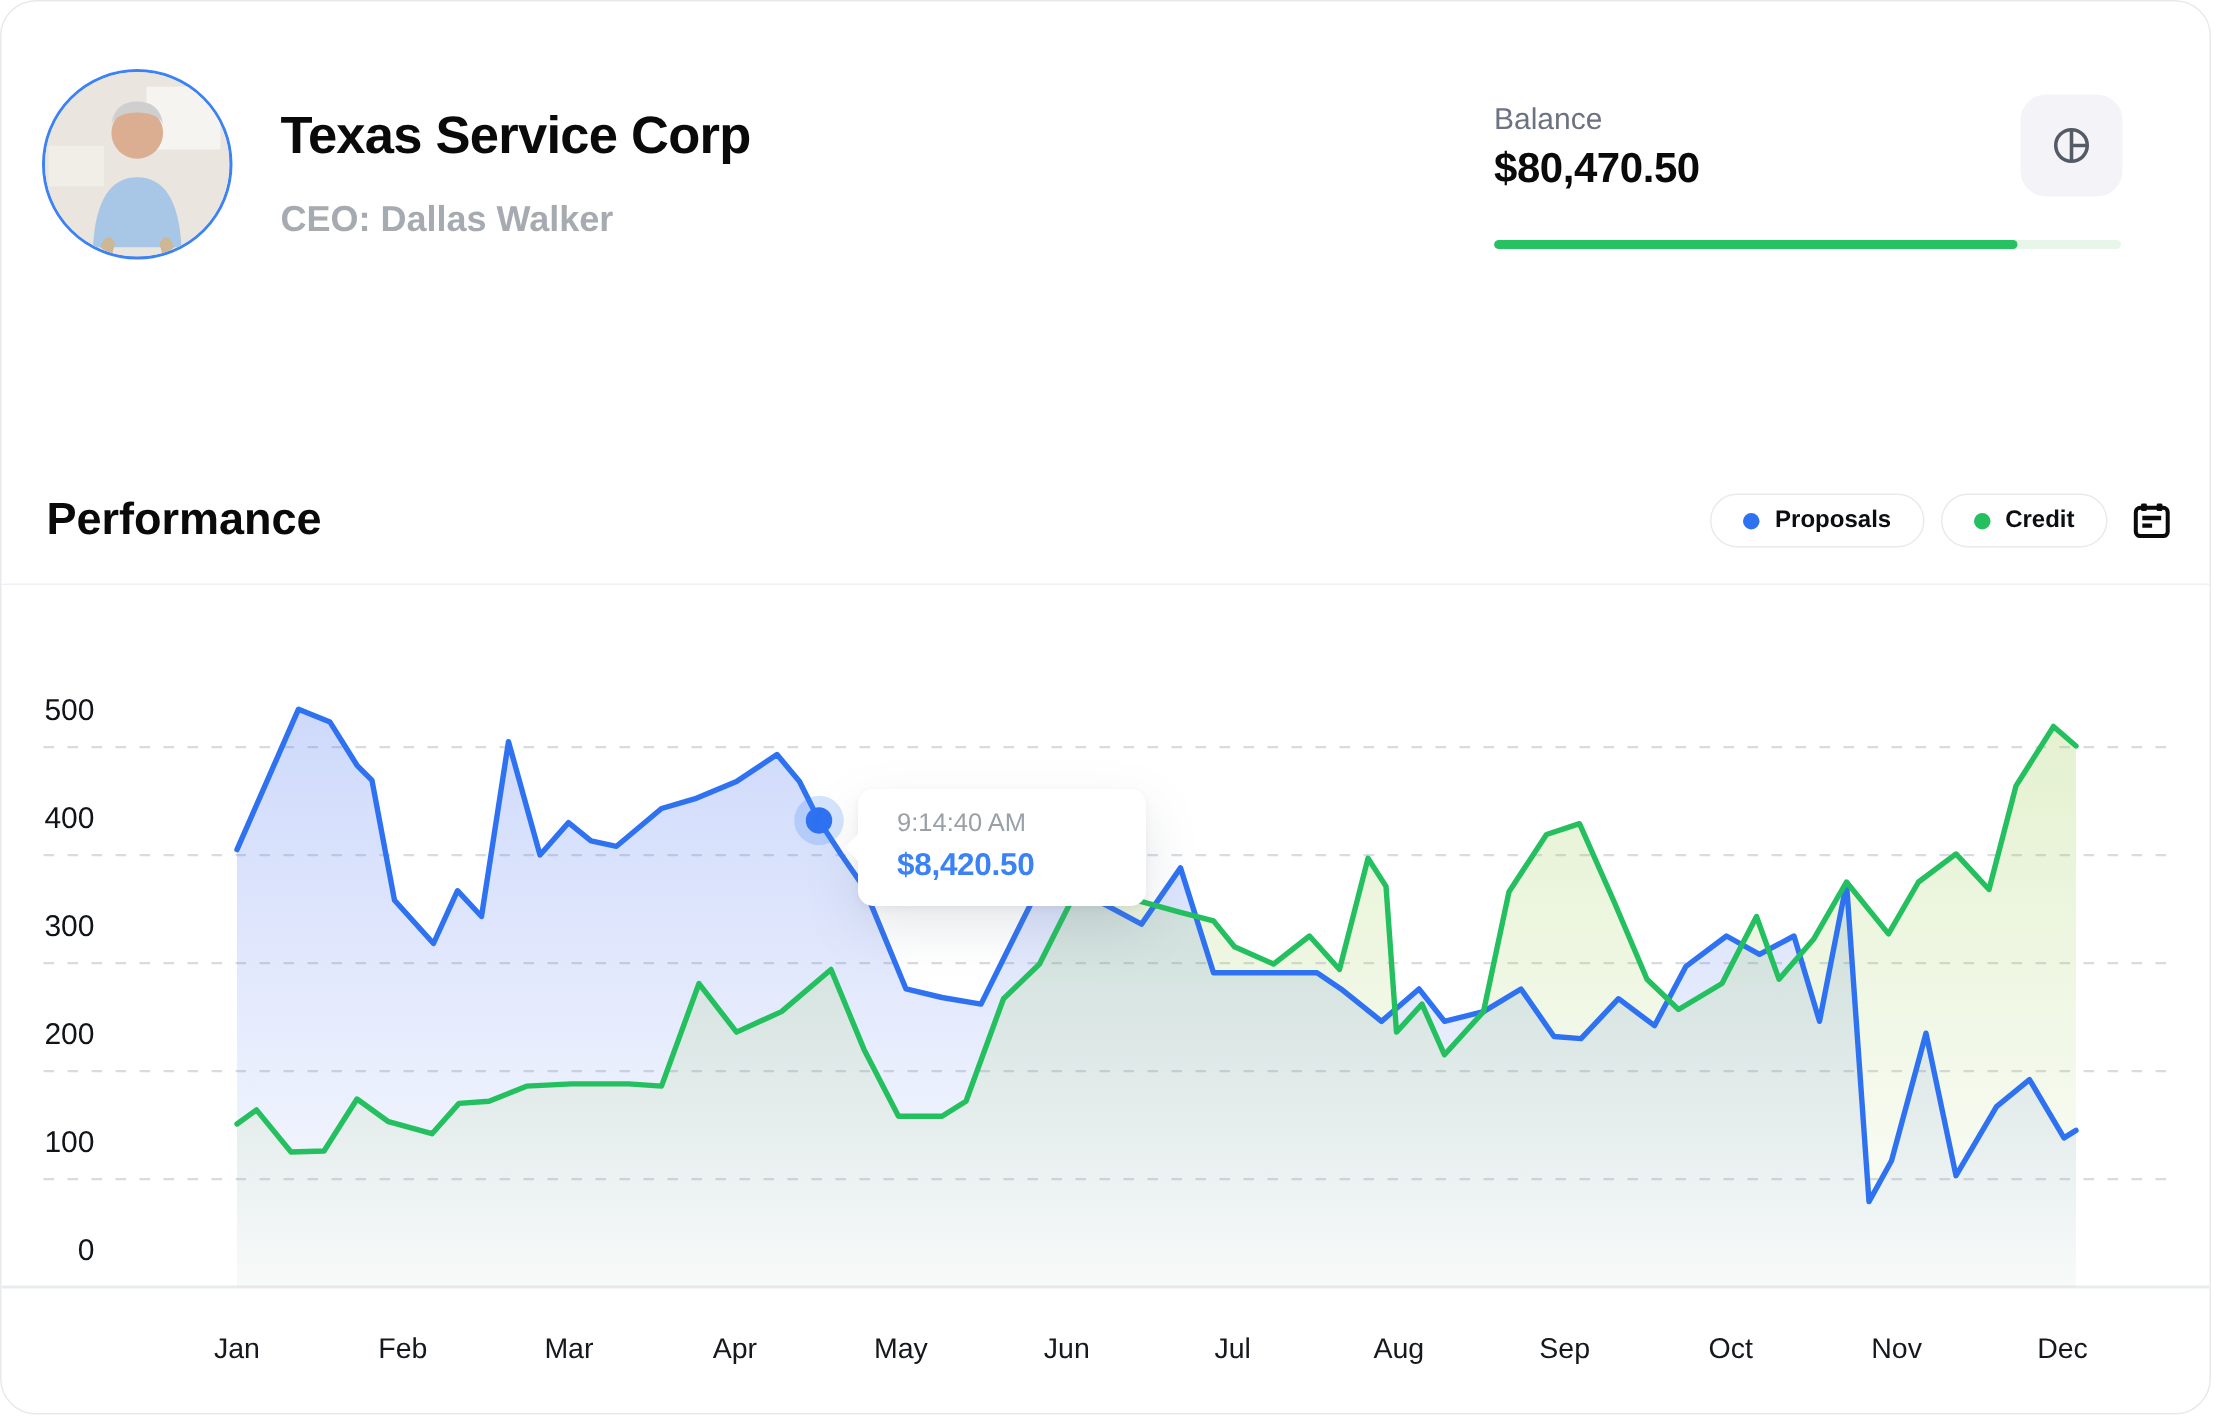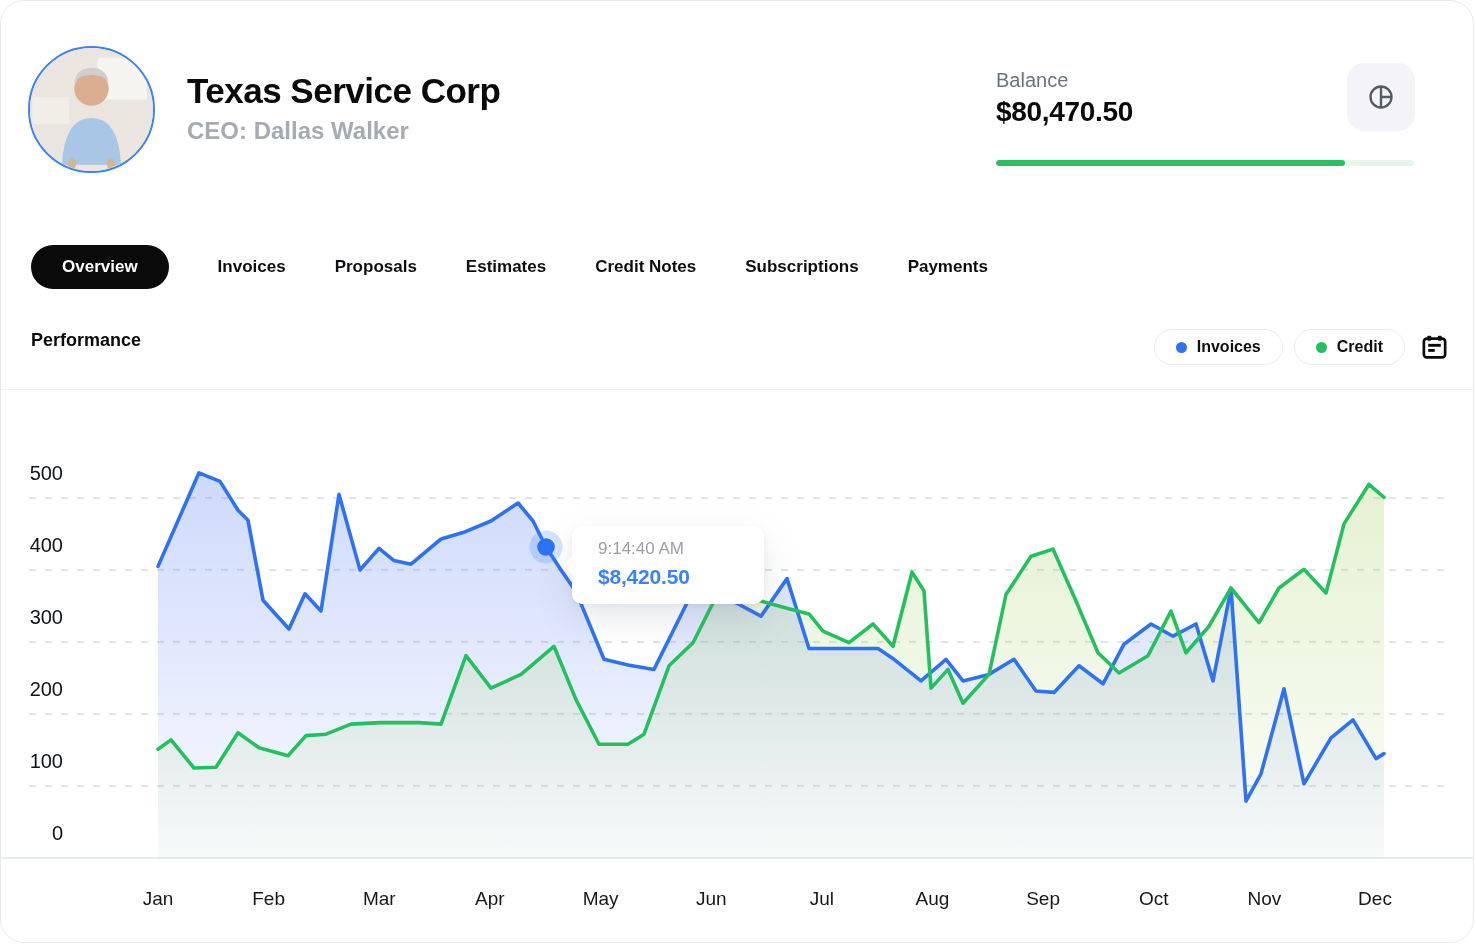--- a/index.html
+++ b/index.html
@@ -3,35 +3,35 @@
 <meta charset="utf-8">
 <style>
   html,body{margin:0;padding:0;background:#fff;}
   body{width:1476px;height:945px;overflow:hidden;font-family:"Liberation Sans",sans-serif;-webkit-font-smoothing:antialiased;}
   .card{position:relative;width:1474px;height:943px;background:#fff;border:1px solid #e8e9ec;border-radius:24px;box-sizing:border-box;overflow:hidden;}
 
   
   .avatar{position:absolute;left:27px;top:45px;width:127px;height:127px;border-radius:50%;border:2px solid #3b82f6;overflow:hidden;box-sizing:border-box;background:#e9e5de;}
   .titles{position:absolute;left:186px;top:70px;}
   .company{margin:0;font-size:35px;line-height:40px;font-weight:800;color:#0a0a0a;letter-spacing:-0.5px;}
-  .subtitle{margin-top:6px;font-size:24px;font-weight:700;color:#a6aab1;}
+  .subtitle{margin-top:22px;font-size:24px;font-weight:700;color:#a6aab1;}
   .balance-block{position:absolute;left:995px;top:68px;}
   .balance-label{font-size:20px;color:#6b7280;}
   .balance-value{margin-top:4px;font-size:28px;font-weight:800;color:#0a0a0a;letter-spacing:-0.3px;}
   .pie-button{position:absolute;left:1346px;top:62px;width:68px;height:68px;border:none;border-radius:17px;background:#f4f4f8;display:flex;align-items:center;justify-content:center;cursor:pointer;padding:0;}
   .progress{position:absolute;left:995px;top:159px;width:418px;height:6px;border-radius:3px;overflow:hidden;}
   .progress .fill{height:100%;border-radius:3px;}
 
   
   .tabs{position:absolute;left:30px;top:244px;height:44px;display:flex;align-items:center;gap:49px;}
   .tab{border:none;background:transparent;font-family:inherit;font-size:17px;font-weight:700;color:#0c0e12;padding:0;cursor:pointer;white-space:nowrap;}
   .tab.active{background:#0a0a0a;color:#fff;height:44px;padding:0 31px;border-radius:23px;}
 
   
-  .perf-title{position:absolute;left:30px;top:329px;margin:0;font-size:18px;font-weight:800;color:#0a0a0a;}
+  .perf-title{position:absolute;left:30px;top:329px;margin:0;font-size:30px;font-weight:800;color:#0a0a0a;}
   .legend{position:absolute;right:24px;top:328px;display:flex;align-items:center;gap:11px;}
   .chip{display:flex;align-items:center;gap:10px;height:36px;padding:0 21px;background:#fff;border:1.5px solid #e8eaee;border-radius:18px;font-family:inherit;font-size:16px;font-weight:700;color:#0c0e12;cursor:pointer;}
   .chip .dot{width:11px;height:11px;border-radius:50%;}
   .cal-button{border:none;background:transparent;padding:0;margin-left:4px;cursor:pointer;display:flex;align-items:center;}
   .divider{position:absolute;left:0;top:388px;width:100%;height:1px;background:#f0f1f4;}
 
   
   #chart-svg{position:absolute;left:0;top:0;width:1476px;height:945px;pointer-events:none;}
   .grid{stroke:#d8dce1;stroke-width:1.5;stroke-dasharray:7 9;}
   .axis{stroke:#e8eced;stroke-width:2;}
@@ -119,35 +119,26 @@
       <circle cx="12" cy="12" r="8.4" fill="none" stroke="#555b66" stroke-width="1.9"></circle>
       <line x1="12" y1="3.6" x2="12" y2="20.4" stroke="#555b66" stroke-width="1.9"></line>
       <line x1="12" y1="12" x2="20.4" y2="12" stroke="#555b66" stroke-width="1.9"></line>
     </svg>
   </button>
 
   <div class="progress" style="background: rgb(231, 246, 232);">
       <div class="fill" style="width: 83.5%; background: rgb(39, 193, 97);"></div>
     </div>
 
-  <nav class="tabs">
-      <button class="tab active">Overview</button>
-      <button class="tab">Invoices</button>
-      <button class="tab">Proposals</button>
-      <button class="tab">Estimates</button>
-      <button class="tab">Credit Notes</button>
-      <button class="tab">Subscriptions</button>
-      <button class="tab">Payments</button>
-    </nav>
 
   <h2 class="perf-title">Performance</h2>
   <div class="legend">
     <button class="chip">
       <span class="dot" style="background: rgb(46, 114, 242);"></span>
-      <span>Invoices</span>
+      <span>Proposals</span>
     </button>
     <button class="chip">
       <span class="dot" style="background: rgb(36, 192, 95);"></span>
       <span>Credit</span>
     </button>
     <button class="cal-button">
       <svg width="29" height="29" viewBox="0 0 24 24">
         <rect x="3.2" y="4.6" width="17.6" height="15.6" rx="2.4" fill="none" stroke="#0a0a0a" stroke-width="2.2"></rect>
         <rect x="6.1" y="2.2" width="3.2" height="4.2" rx="0.8" fill="#0a0a0a"></rect>
         <rect x="14.7" y="2.2" width="3.2" height="4.2" rx="0.8" fill="#0a0a0a"></rect>

